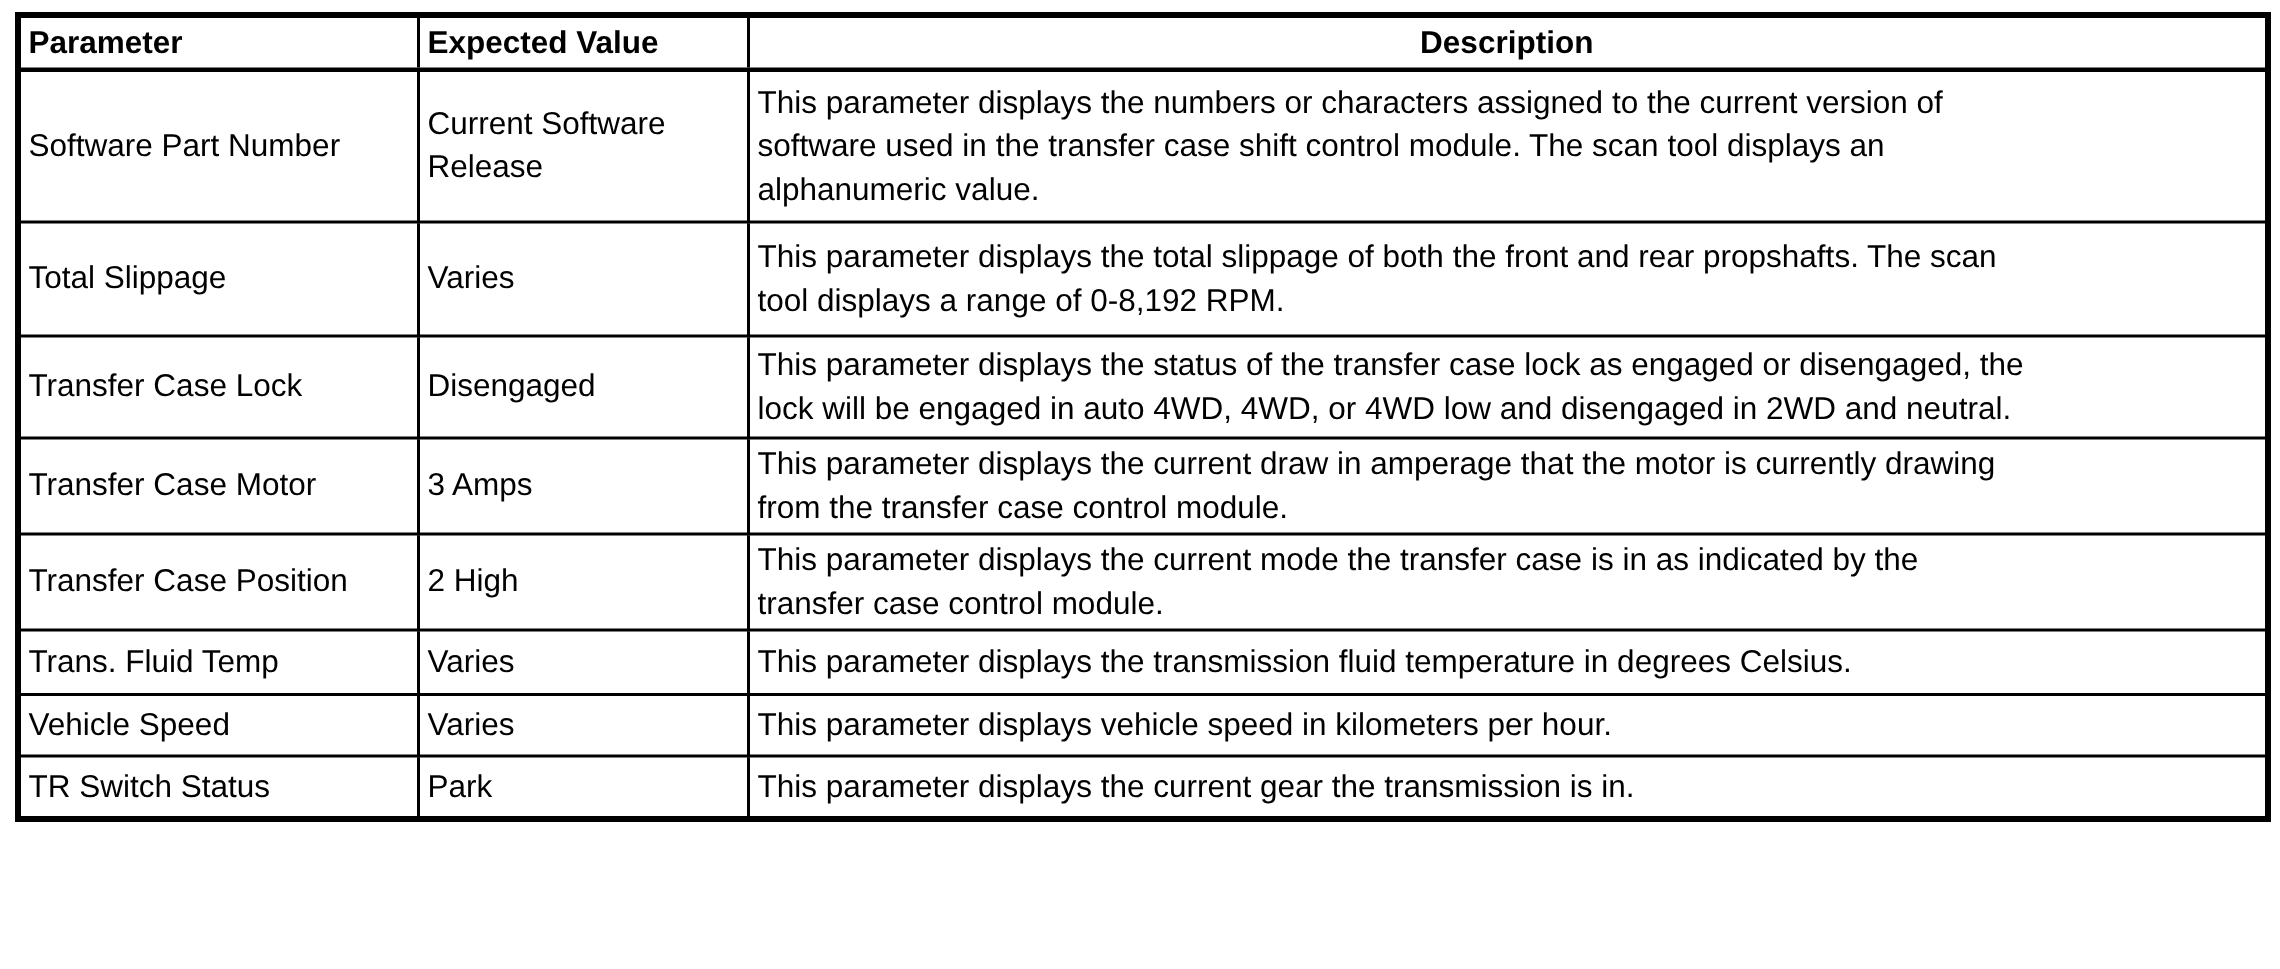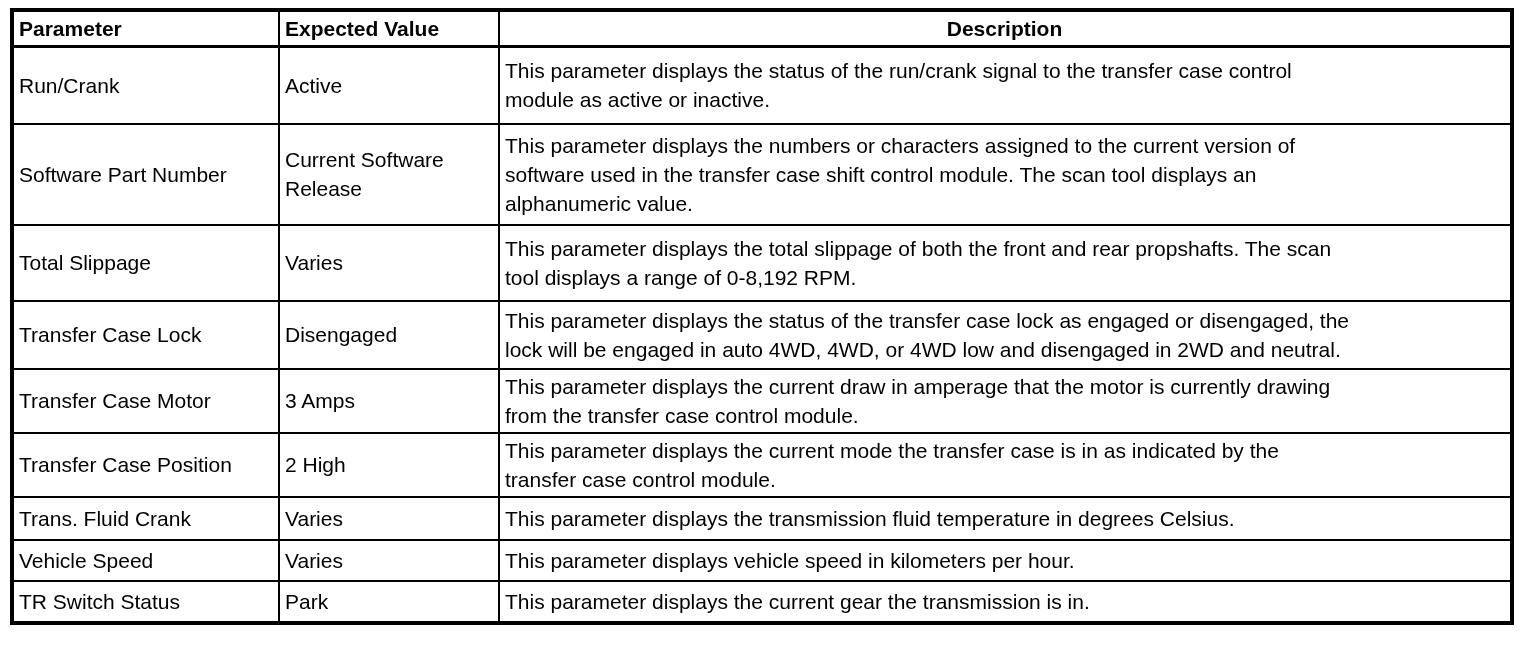--- a/index.html
+++ b/index.html
@@ -52,26 +52,20 @@
     <col style="width:1013px">
   </colgroup>
   <thead>
     <tr style="height:35px">
       <th class="col-param">Parameter</th>
       <th class="col-expected">Expected Value</th>
       <th class="col-desc">Description</th>
     </tr>
   </thead>
   <tbody>
-    <tr style="height:77px">
-      <td>Run/Crank</td>
-      <td>Active</td>
-      <td class="desc">This parameter displays the status of the run/crank signal to the transfer case control
-module as active or inactive.</td>
-    </tr>
     <tr style="height:101px">
       <td>Software Part Number</td>
       <td>Current Software Release</td>
       <td class="desc">This parameter displays the numbers or characters assigned to the current version of
 software used in the transfer case shift control module. The scan tool displays an
 alphanumeric value.</td>
     </tr>
     <tr style="height:76px">
       <td>Total Slippage</td>
       <td>Varies</td>
@@ -90,21 +84,21 @@
       <td class="desc">This parameter displays the current draw in amperage that the motor is currently drawing
 from the transfer case control module.</td>
     </tr>
     <tr style="height:52px">
       <td>Transfer Case Position</td>
       <td>2 High</td>
       <td class="desc">This parameter displays the current mode the transfer case is in as indicated by the
 transfer case control module.</td>
     </tr>
     <tr style="height:43px">
-      <td>Trans. Fluid Crank</td>
+      <td>Trans. Fluid Temp</td>
       <td>Varies</td>
       <td class="desc">This parameter displays the transmission fluid temperature in degrees Celsius.</td>
     </tr>
     <tr style="height:41px">
       <td>Vehicle Speed</td>
       <td>Varies</td>
       <td class="desc">This parameter displays vehicle speed in kilometers per hour.</td>
     </tr>
     <tr style="height:42px">
       <td>TR Switch Status</td>

